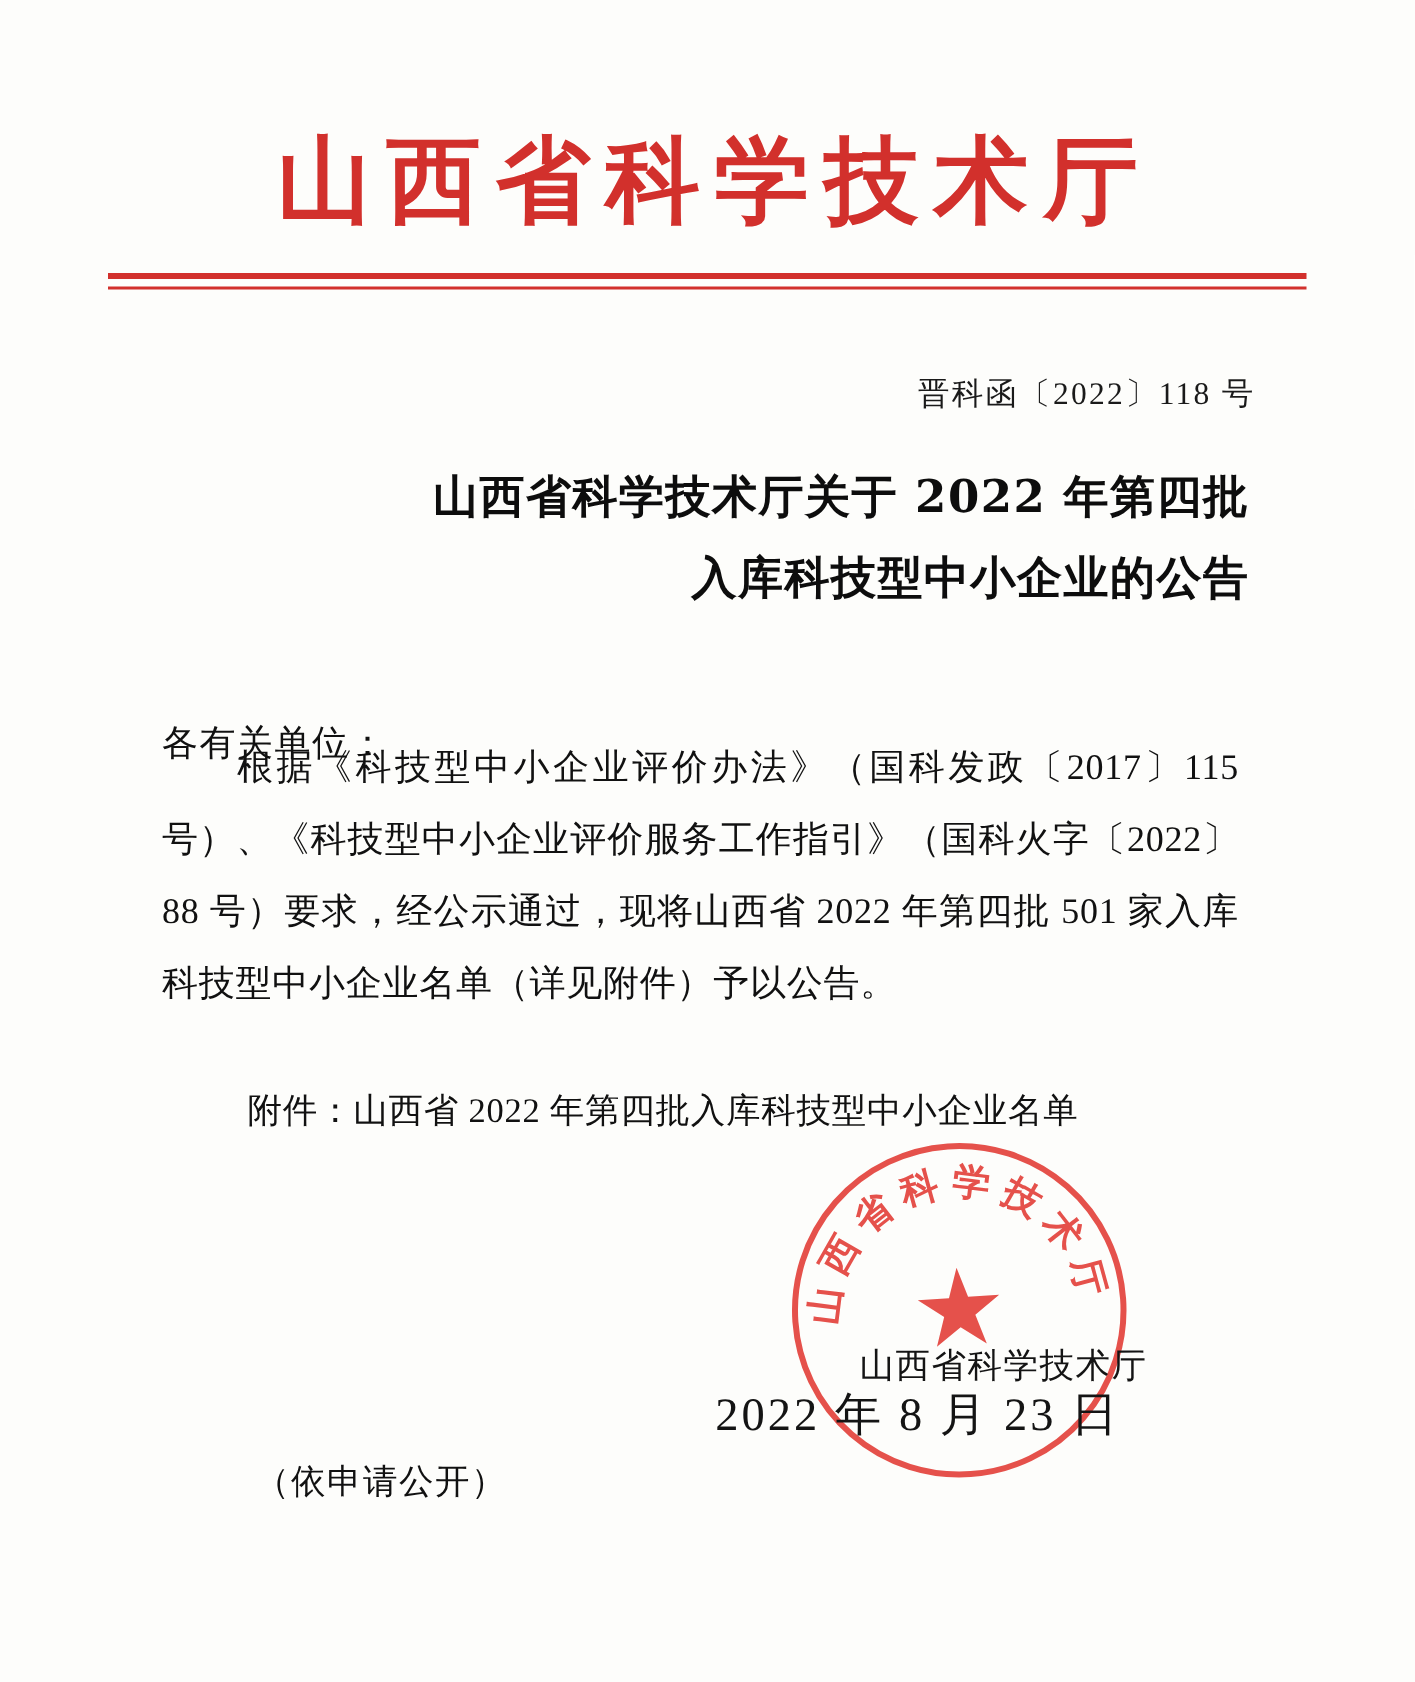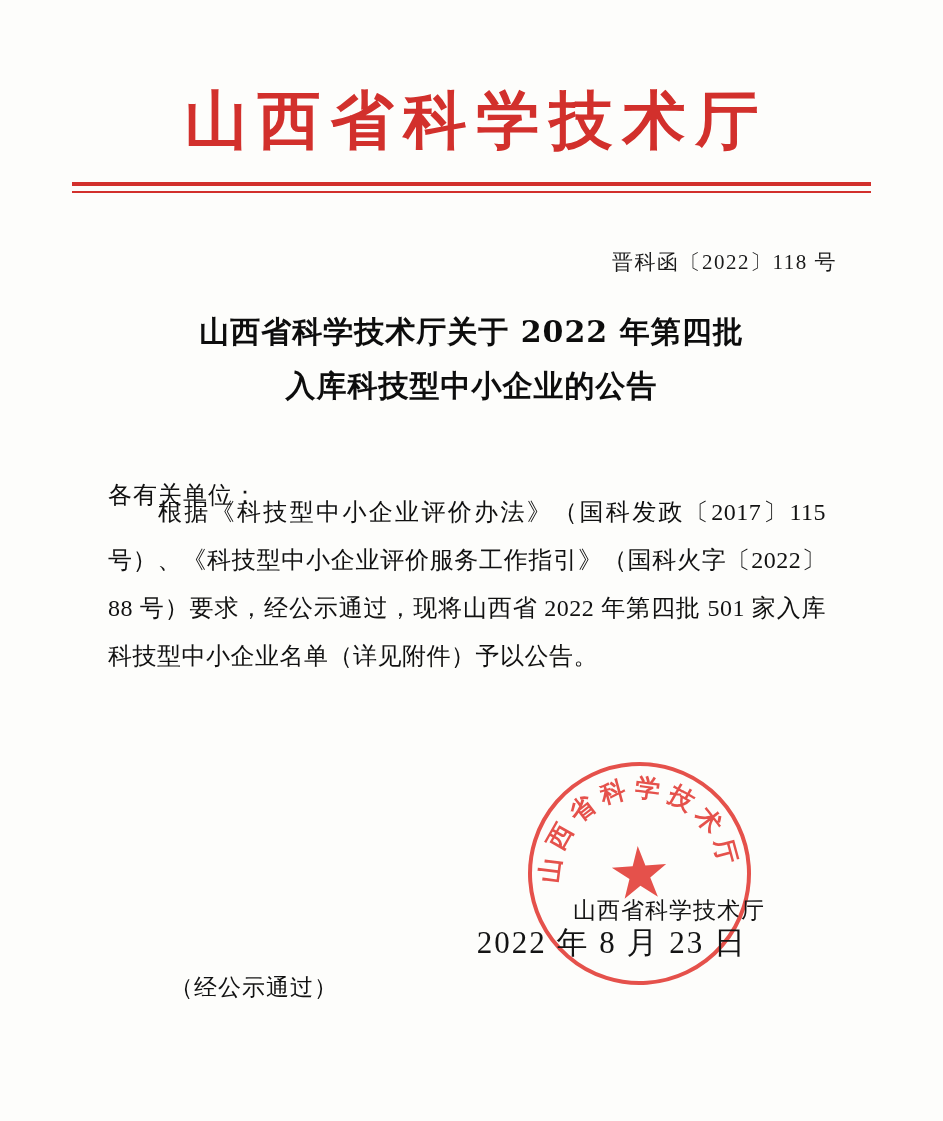--- a/index.html
+++ b/index.html
@@ -74,21 +74,21 @@
     left: 110px;
     right: 110px;
     text-align: center;
     font-family: "DejaVu Serif", "Liberation Serif", serif;
     font-weight: 700;
     font-size: 30px;
     line-height: 54px;
     letter-spacing: 1px;
     color: #0d0d0d;
   }
-  .doc-title span { display: block; }
+  .doc-title span { display: block; text-align: right; }
 
   
   .salutation {
     position: absolute;
     top: 440px;
     left: 108px;
     font-size: 24px;
     letter-spacing: 1px;
     margin-top: 39px;
   }
@@ -188,34 +188,35 @@
 
   <div class="doc-title">
     <span>山西省科学技术厅关于 2022 年第四批</span>
     <span>入库科技型中小企业的公告</span>
   </div>
 
   <div class="salutation">各有关单位：</div>
 
   <div class="body-text">根据《科技型中小企业评价办法》（国科发政〔2017〕115 号）、《科技型中小企业评价服务工作指引》（国科火字〔2022〕88 号）要求，经公示通过，现将山西省 2022 年第四批 501 家入库科技型中小企业名单（详见附件）予以公告。</div>
 
+  <div class="attachment">附件：山西省 2022 年第四批入库科技型中小企业名单</div>
 
   <div class="seal">
     <div class="seal-arc">
       <svg viewBox="0 0 215 215" aria-hidden="true">
         <defs>
           <path id="arcTop" d="M 26 112 A 81 81 0 0 1 189 112"></path>
           <path id="arcBottom" d="M 42 140 A 72 72 0 0 0 173 140"></path>
         </defs>
         <text>
           <textPath href="#arcTop" startOffset="50%" text-anchor="middle">山西省科学技术厅</textPath>
         </text>
       </svg>
     </div>
     <div class="seal-star">★</div>
   </div>
 
   <div class="signer">山西省科学技术厅</div>
   <div class="sign-date">2022 年 8 月 23 日</div>
 
-  <div class="footer-note">（经公示通过）</div>
+  <div class="footer-note">（依申请公开）</div>
 
 </div>
 
 </body></html>

